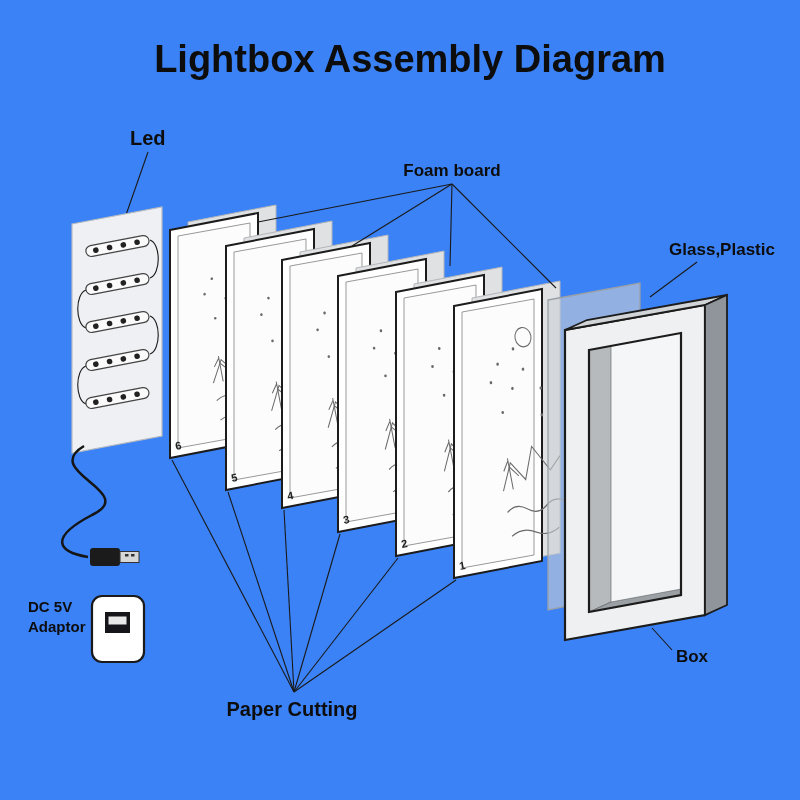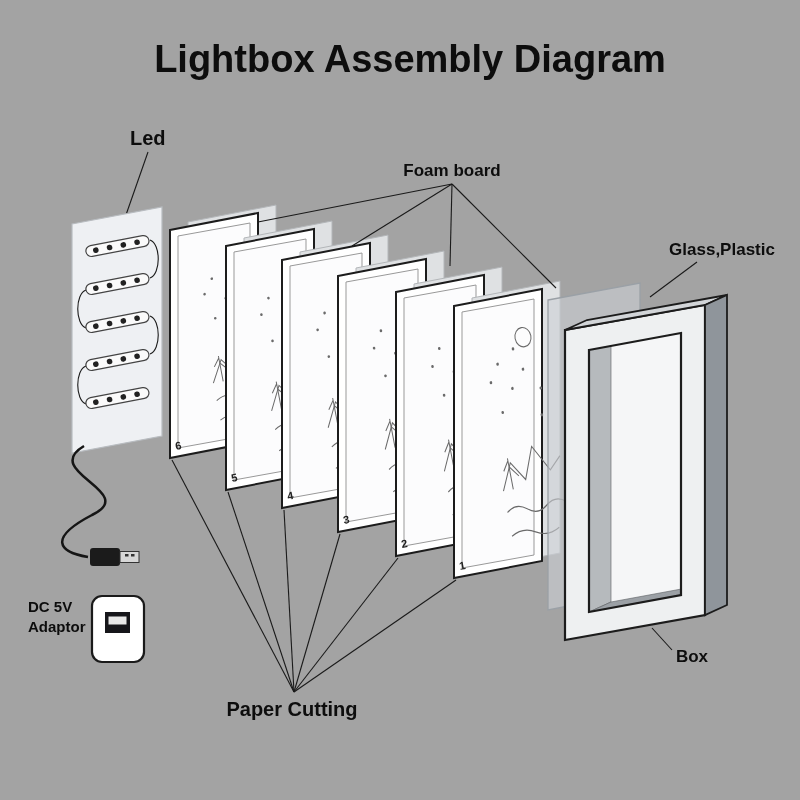--- a/index.html
+++ b/index.html
@@ -1,16 +1,16 @@
 <!DOCTYPE html>
 <html><head>
 <meta charset="utf-8">
 <style>
   html,body{margin:0;padding:0;background:#ffffff;}
-  .stage{position:relative;width:800px;height:800px;background:#a3a3a3;overflow:hidden;
+  .stage{position:relative;width:800px;height:800px;background:#3b82f6;overflow:hidden;
          font-family:"Liberation Sans",sans-serif;}
   svg{display:block;}
   .title-text{font:700 38px "Liberation Sans",sans-serif;fill:#0d0d0d;}
   .lbl{font:700 17px "Liberation Sans",sans-serif;fill:#0d0d0d;}
   .lbl-big{font:700 20px "Liberation Sans",sans-serif;fill:#0d0d0d;}
   .lbl-sm{font:700 15px "Liberation Sans",sans-serif;fill:#0d0d0d;}
   .num{font:700 11px "Liberation Sans",sans-serif;fill:#222;}
   .ptr{stroke:#1a1a1a;stroke-width:1.1;fill:none;}
 </style>
 </head>

